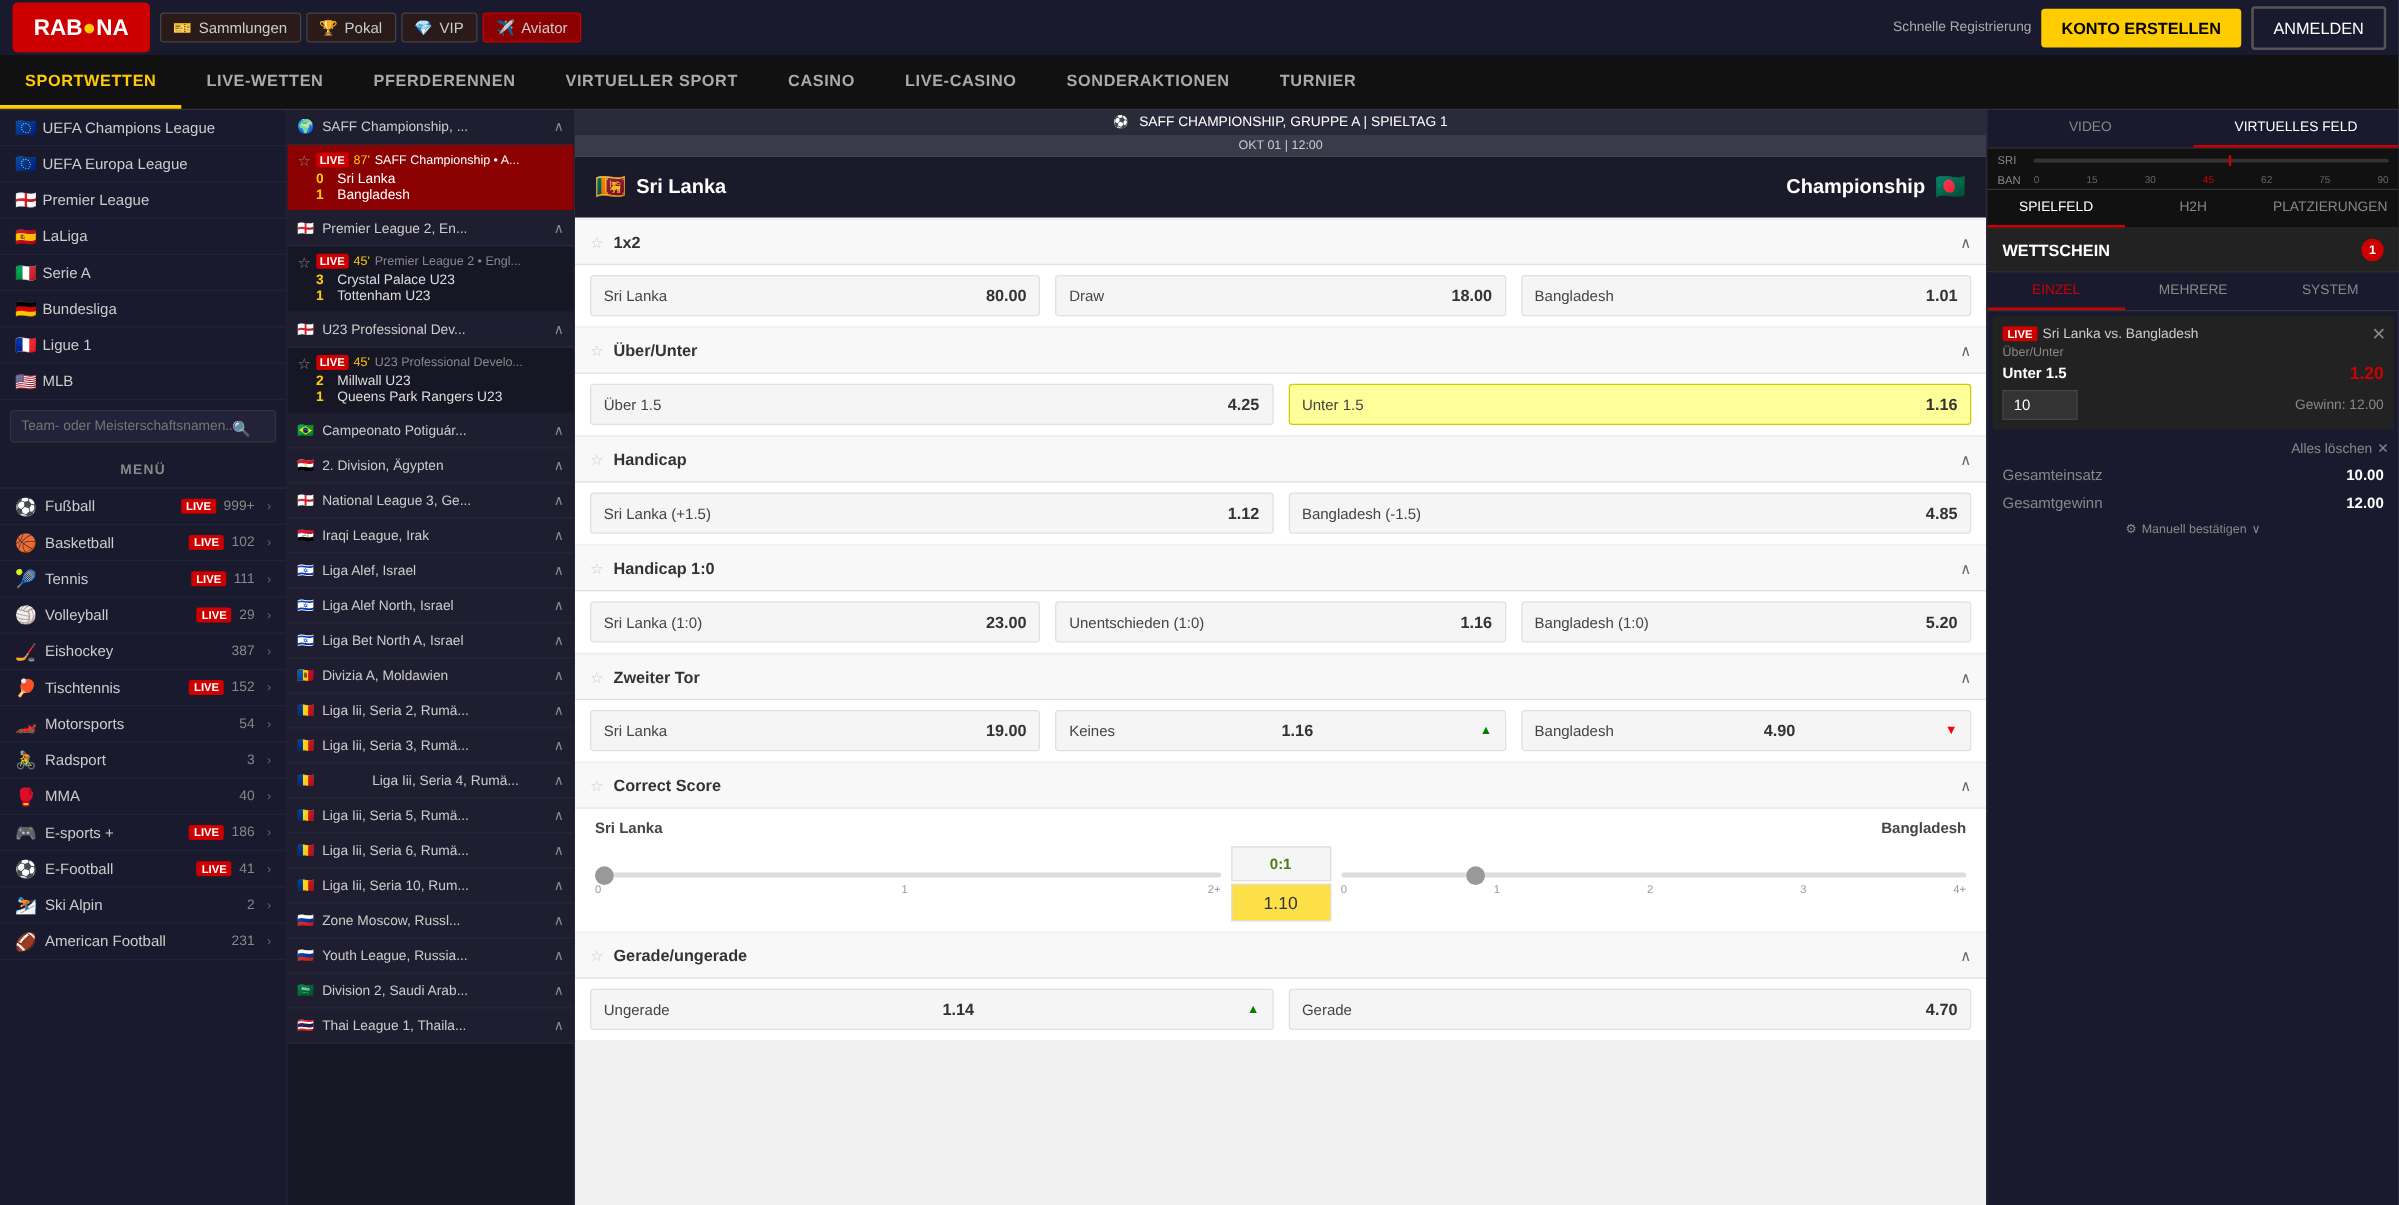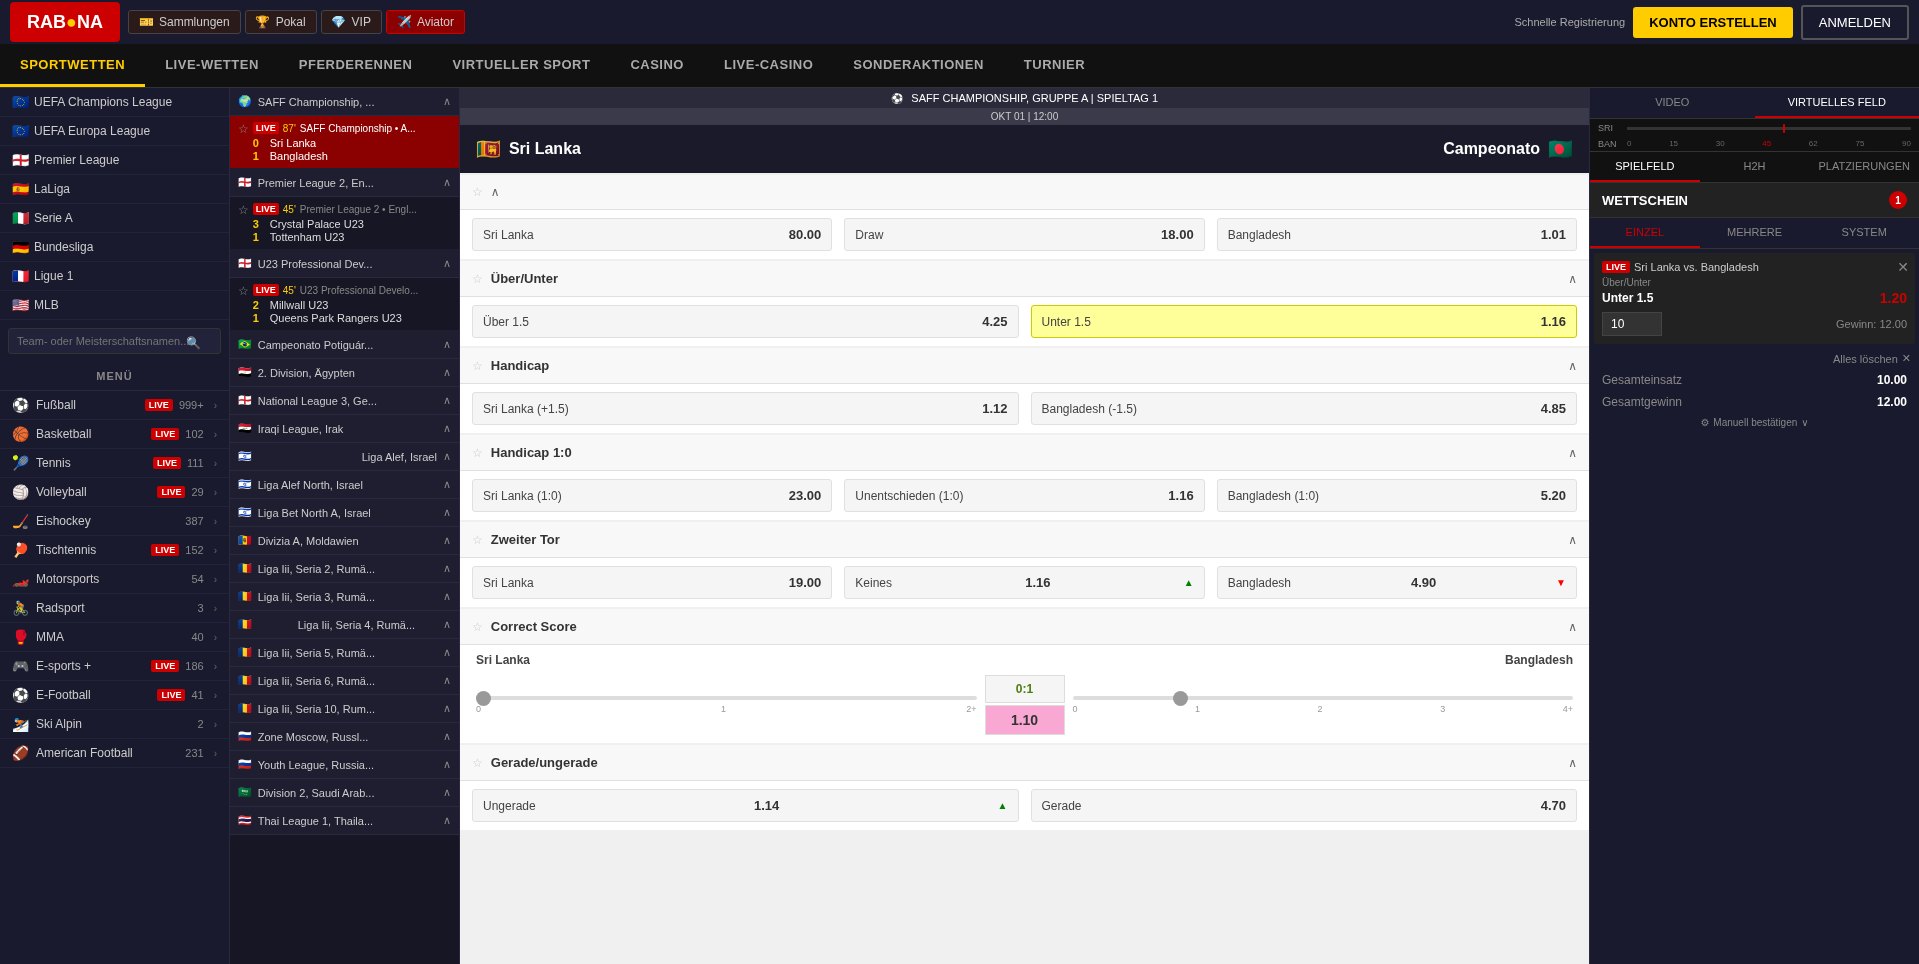--- a/index.html
+++ b/index.html
@@ -383,21 +383,21 @@
     <span style="font-size:11px; color:#ccc; flex:1;">National League 3, Ge...</span>
     <span class="arrow">∧</span>
   </div>
         <div class="match-league-header">
     <span>🇮🇶</span>
     <span style="font-size:11px; color:#ccc; flex:1;">Iraqi League, Irak</span>
     <span class="arrow">∧</span>
   </div>
         <div class="match-league-header">
     <span>🇮🇱</span>
-    <span style="font-size:11px; color:#ccc; flex:1;text-align:right;">Liga Alef, Israel</span>
+    <span style="font-size:11px; color:#ccc; flex:1;">Liga Alef, Israel</span>
     <span class="arrow">∧</span>
   </div>
         <div class="match-league-header">
     <span>🇮🇱</span>
     <span style="font-size:11px; color:#ccc; flex:1;">Liga Alef North, Israel</span>
     <span class="arrow">∧</span>
   </div>
         <div class="match-league-header">
     <span>🇮🇱</span>
     <span style="font-size:11px; color:#ccc; flex:1;">Liga Bet North A, Israel</span>
@@ -469,28 +469,29 @@
     </div>
     <div class="match-header-sub">OKT 01 | 12:00</div>
 
     <div class="match-teams-header">
       <div class="match-team-home">
         <span class="team-flag">🇱🇰</span>
         <span class="team-title">Sri Lanka</span>
       </div>
       <div class="vs-sep"></div>
       <div class="match-team-away">
-        <span class="team-title">Campeonato</span>
+        <span class="team-title">Championship</span>
         <span class="team-flag">🇧🇩</span>
       </div>
     </div>
 
     <div class="bet-section">
       <div class="bet-section-header">
         <span class="bet-section-star">☆</span>
+        <span class="bet-section-title">1x2</span>
         <span class="bet-section-arrow">∧</span>
       </div>
       <div class="bet-row">
         <div class="bet-option">
           <span class="bet-label">Sri Lanka</span>
           <span class="bet-odds">80.00</span>
         </div>
         <div class="bet-option-gap"></div>
         <div class="bet-option">
           <span class="bet-label">Draw</span>
@@ -609,21 +610,21 @@
               <div style="width:15px; height:15px; background:#999; border-radius:50%; position:absolute; top:-5px; left:0px; cursor:pointer;"></div>
             </div>
             <div style="display:flex; justify-content:space-between; font-size:9px; color:#999; margin-top:4px;">
               <span>0</span>
                 <span>1</span>
                 <span>2+</span>
             </div>
           </div>
           <div style="text-align:center; min-width:80px;">
             <div style="background:#f5f5f5; border:1px solid #ddd; padding:6px 12px; font-size:12px; color:#4d7c0f; font-weight:bold;">0:1</div>
-            <div style="background:#f9a8d4; border:1px solid #ddd; padding:6px 12px; font-size:14px; color:#333; font-weight:bold; margin-top:2px;">1.10</div>
+            <div style="background:#fde047; border:1px solid #ddd; padding:6px 12px; font-size:14px; color:#333; font-weight:normal; margin-top:2px;">1.10</div>
           </div>
           <div style="flex:1;">
             <div style="height:4px; background:#ddd; border-radius:2px; position:relative;">
               <div style="width:15px; height:15px; background:#999; border-radius:50%; position:absolute; top:-5px; left:20%; cursor:pointer;"></div>
             </div>
             <div style="display:flex; justify-content:space-between; font-size:9px; color:#999; margin-top:4px;">
               <span>0</span>
                 <span>1</span>
                 <span>2</span>
                 <span>3</span>

